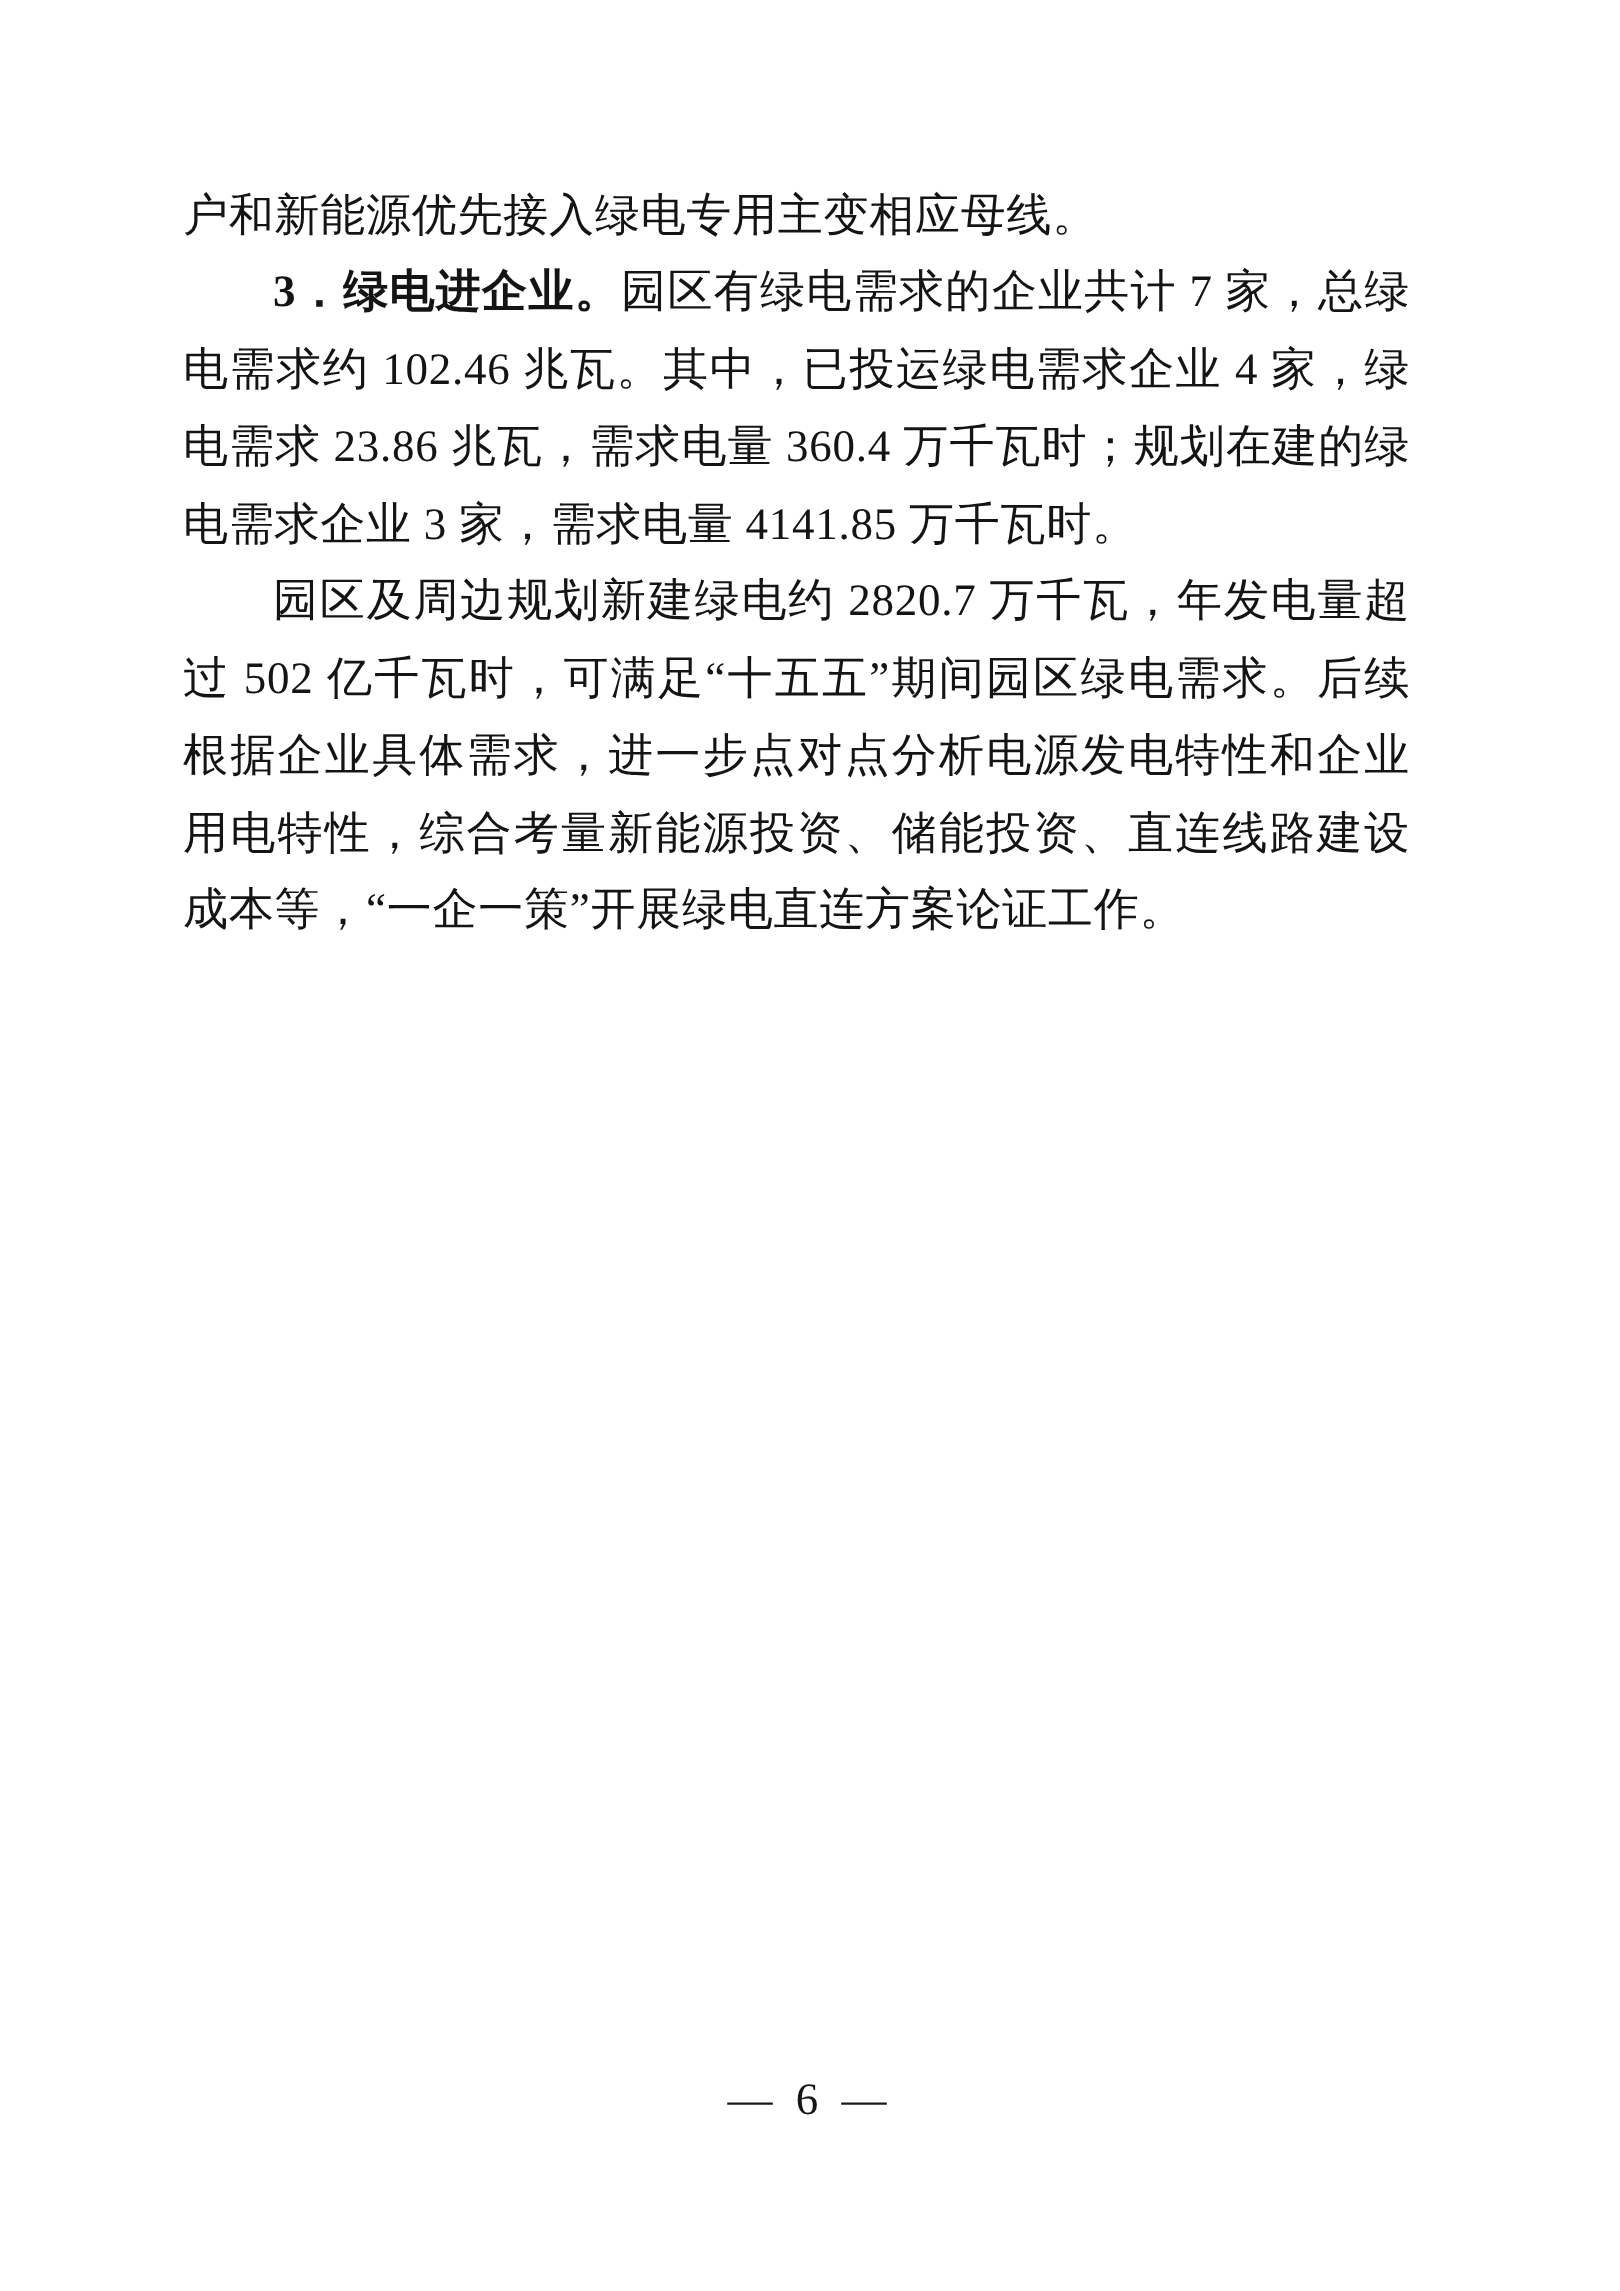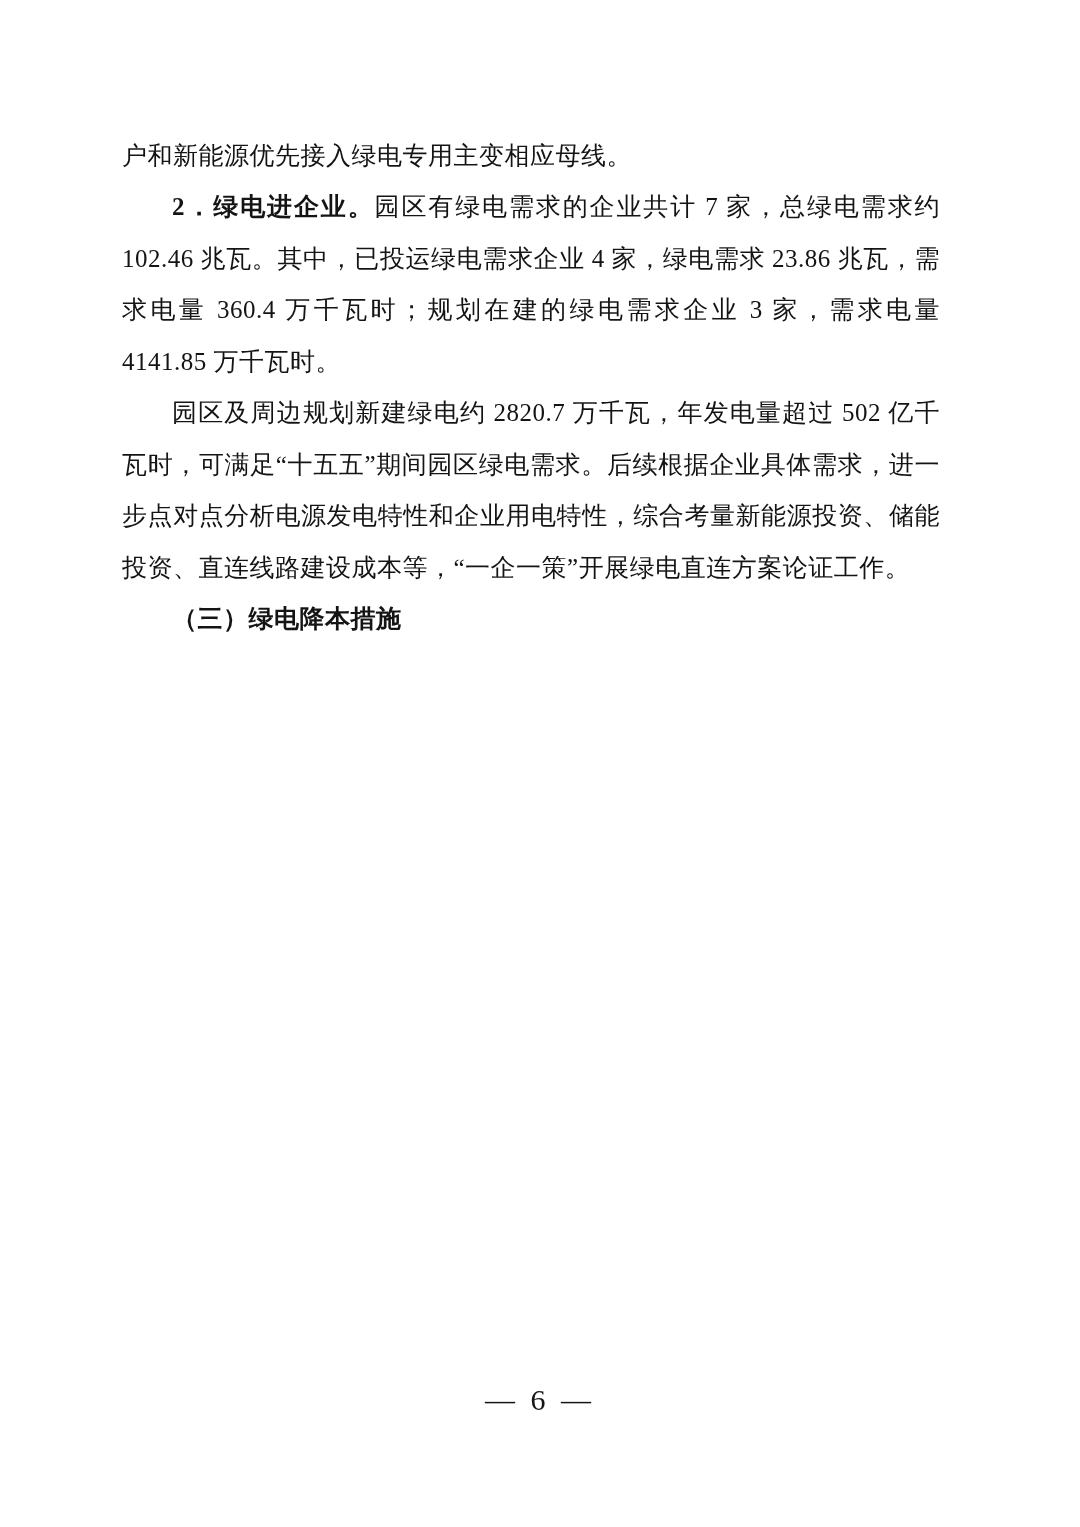--- a/index.html
+++ b/index.html
@@ -16,23 +16,23 @@
   }
   .page {
     position: absolute;
     inset: 0;
     background: #ffffff;
     overflow: hidden;
   }
   .textblock {
     position: absolute;
     left: 122px;
-    top: 130px;
+    top: 118px;
     width: 818px;
-    font-size: 25px;
+    font-size: 30px;
     line-height: 51.45px;
     text-align: justify;
     text-justify: inter-character;
     letter-spacing: 0.5px;
   }
   .para {
     margin: 0;
     padding: 0;
   }
   .para.indent {
@@ -54,20 +54,19 @@
     letter-spacing: 4px;
     color: #151515;
   }
 </style>
 </head>
 <body>
 
 <div class="page">
   <main class="textblock">
       <p class="para"><span class="">户和新能源优先接入绿电专用主变相应母线。</span></p>
-      <p class="para indent"><span class="bold">2．绿电进企业。</span><span class="">园区有绿电需求的企业共计 7 家，总绿电需求约 102.46 兆瓦。其中，已投运绿电需求企业 4 家，绿电需求 23.86 兆瓦，需求电量 360.4 万千瓦时；规划在建的绿电需求企业 3 家，需求电量 4141.85 万千瓦时。</span></p>
+      <p class="para indent"><span class="bold">3．绿电进企业。</span><span class="">园区有绿电需求的企业共计 7 家，总绿电需求约 102.46 兆瓦。其中，已投运绿电需求企业 4 家，绿电需求 23.86 兆瓦，需求电量 360.4 万千瓦时；规划在建的绿电需求企业 3 家，需求电量 4141.85 万千瓦时。</span></p>
       <p class="para indent"><span class="">园区及周边规划新建绿电约 2820.7 万千瓦，年发电量超过 502 亿千瓦时，可满足“十五五”期间园区绿电需求。后续根据企业具体需求，进一步点对点分析电源发电特性和企业用电特性，综合考量新能源投资、储能投资、直连线路建设成本等，“一企一策”开展绿电直连方案论证工作。</span></p>
-      <p class="para indent"><span class="bold">（三）绿电降本措施</span></p>
     </main>
   <footer class="pagefooter">
     <span class="pagenum">— 6 —</span>
   </footer>
 </div>
 
 </body></html>

